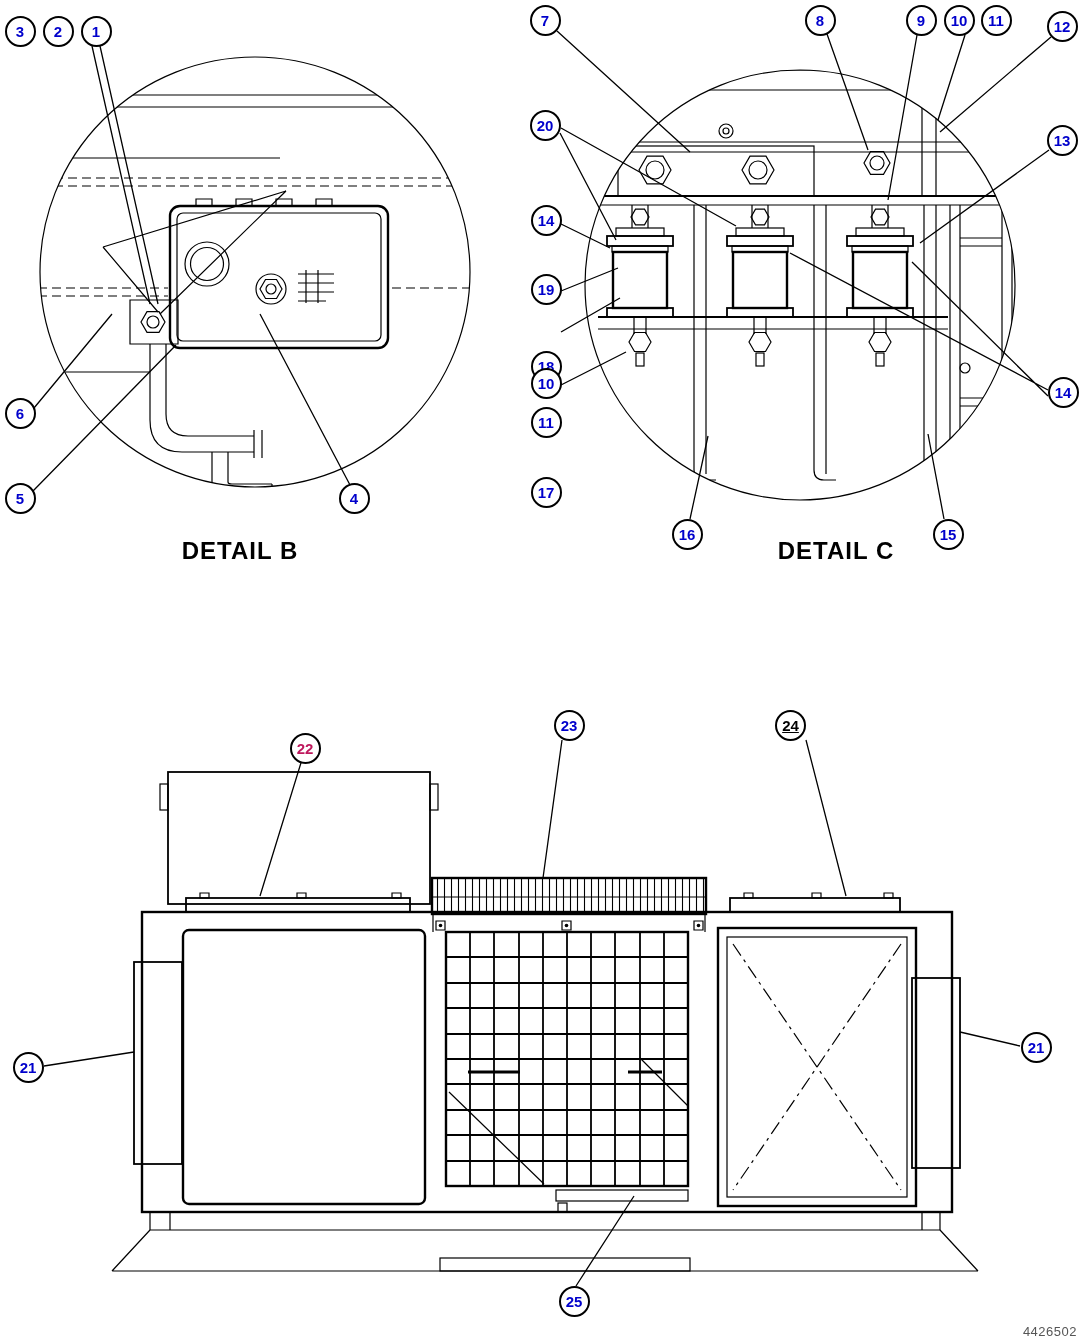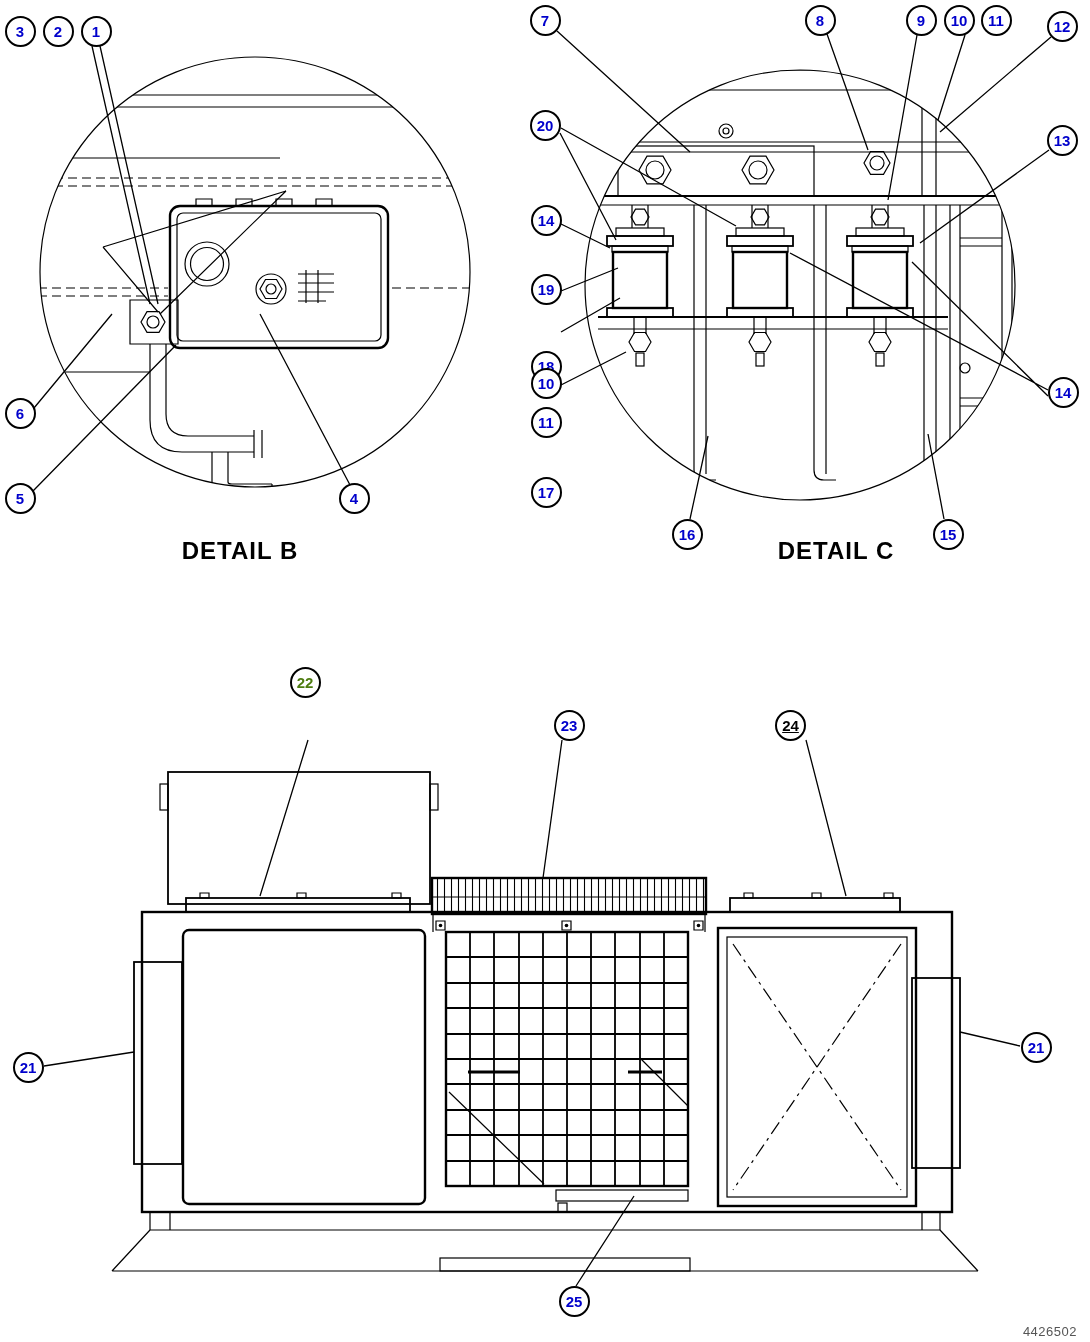--- a/index.html
+++ b/index.html
@@ -206,21 +206,21 @@
       <div class="balloon" style="left: 1046.5px; top: 124.5px; color: rgb(0, 0, 204);">13</div>
       <div class="balloon" style="left: 530.5px; top: 204.5px; color: rgb(0, 0, 204);">14</div>
       <div class="balloon" style="left: 530.5px; top: 273.5px; color: rgb(0, 0, 204);">19</div>
       <div class="balloon" style="left: 530.5px; top: 314.5px; color: rgb(0, 0, 204); margin-top: 36px;">18</div>
       <div class="balloon" style="left: 530.5px; top: 367.5px; color: rgb(0, 0, 204);">10</div>
       <div class="balloon" style="left: 530.5px; top: 406.5px; color: rgb(0, 0, 204);">11</div>
       <div class="balloon" style="left: 530.5px; top: 441.5px; color: rgb(0, 0, 204); margin-top: 35px;">17</div>
       <div class="balloon" style="left: 671.5px; top: 518.5px; color: rgb(0, 0, 204);">16</div>
       <div class="balloon" style="left: 932.5px; top: 518.5px; color: rgb(0, 0, 204);">15</div>
       <div class="balloon" style="left: 1047.5px; top: 376.5px; color: rgb(0, 0, 204);">14</div>
-      <div class="balloon" style="left: 289.5px; top: 667px; color: #4d7c0f;">22</div>
+      <div class="balloon" style="left: 289.5px; top: 733px; color: #be185d;">22</div>
       <div class="balloon" style="left: 545.5px; top: 709.5px; color: rgb(0, 0, 204); margin-left: 8px;">23</div>
       <div class="balloon" style="left: 775px; top: 709.5px; color: #000000; text-decoration: underline;">24</div>
       <div class="balloon" style="left: 12.5px; top: 1051.5px; color: rgb(0, 0, 204);">21</div>
       <div class="balloon" style="left: 1020.5px; top: 1031.5px; color: rgb(0, 0, 204);">21</div>
       <div class="balloon" style="left: 558.5px; top: 1285.5px; color: rgb(0, 0, 204);">25</div>
     </div>
 
   <div class="detail-label" style="left:175px; top:537px;">DETAIL B</div>
 
   <div class="detail-label" style="left:771px; top:537px;">DETAIL C</div>

